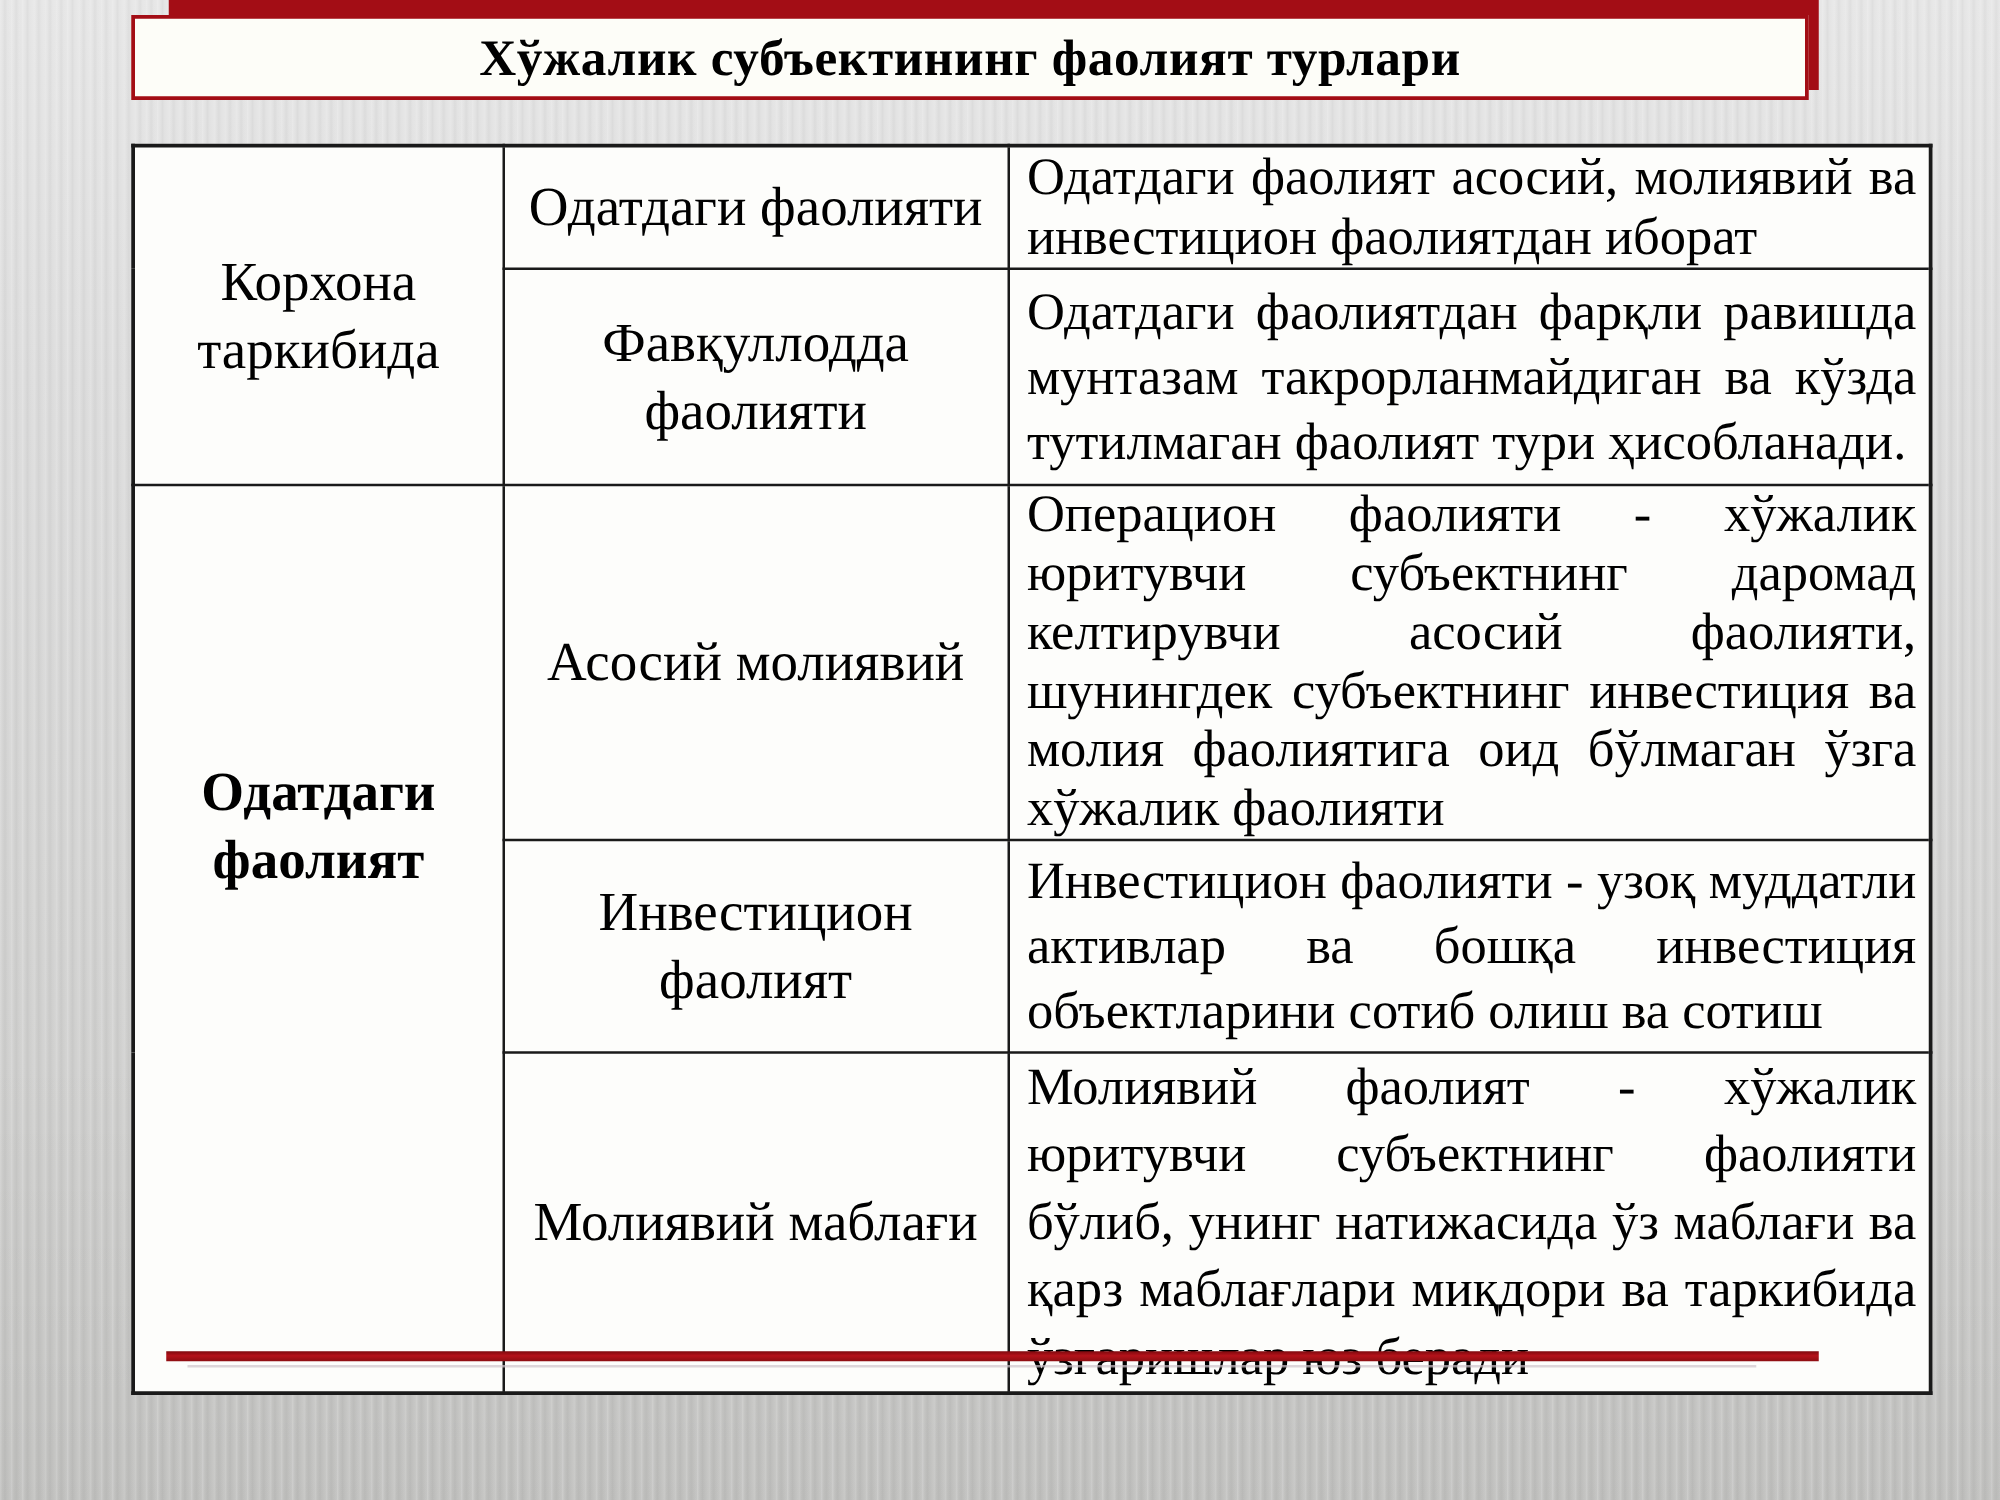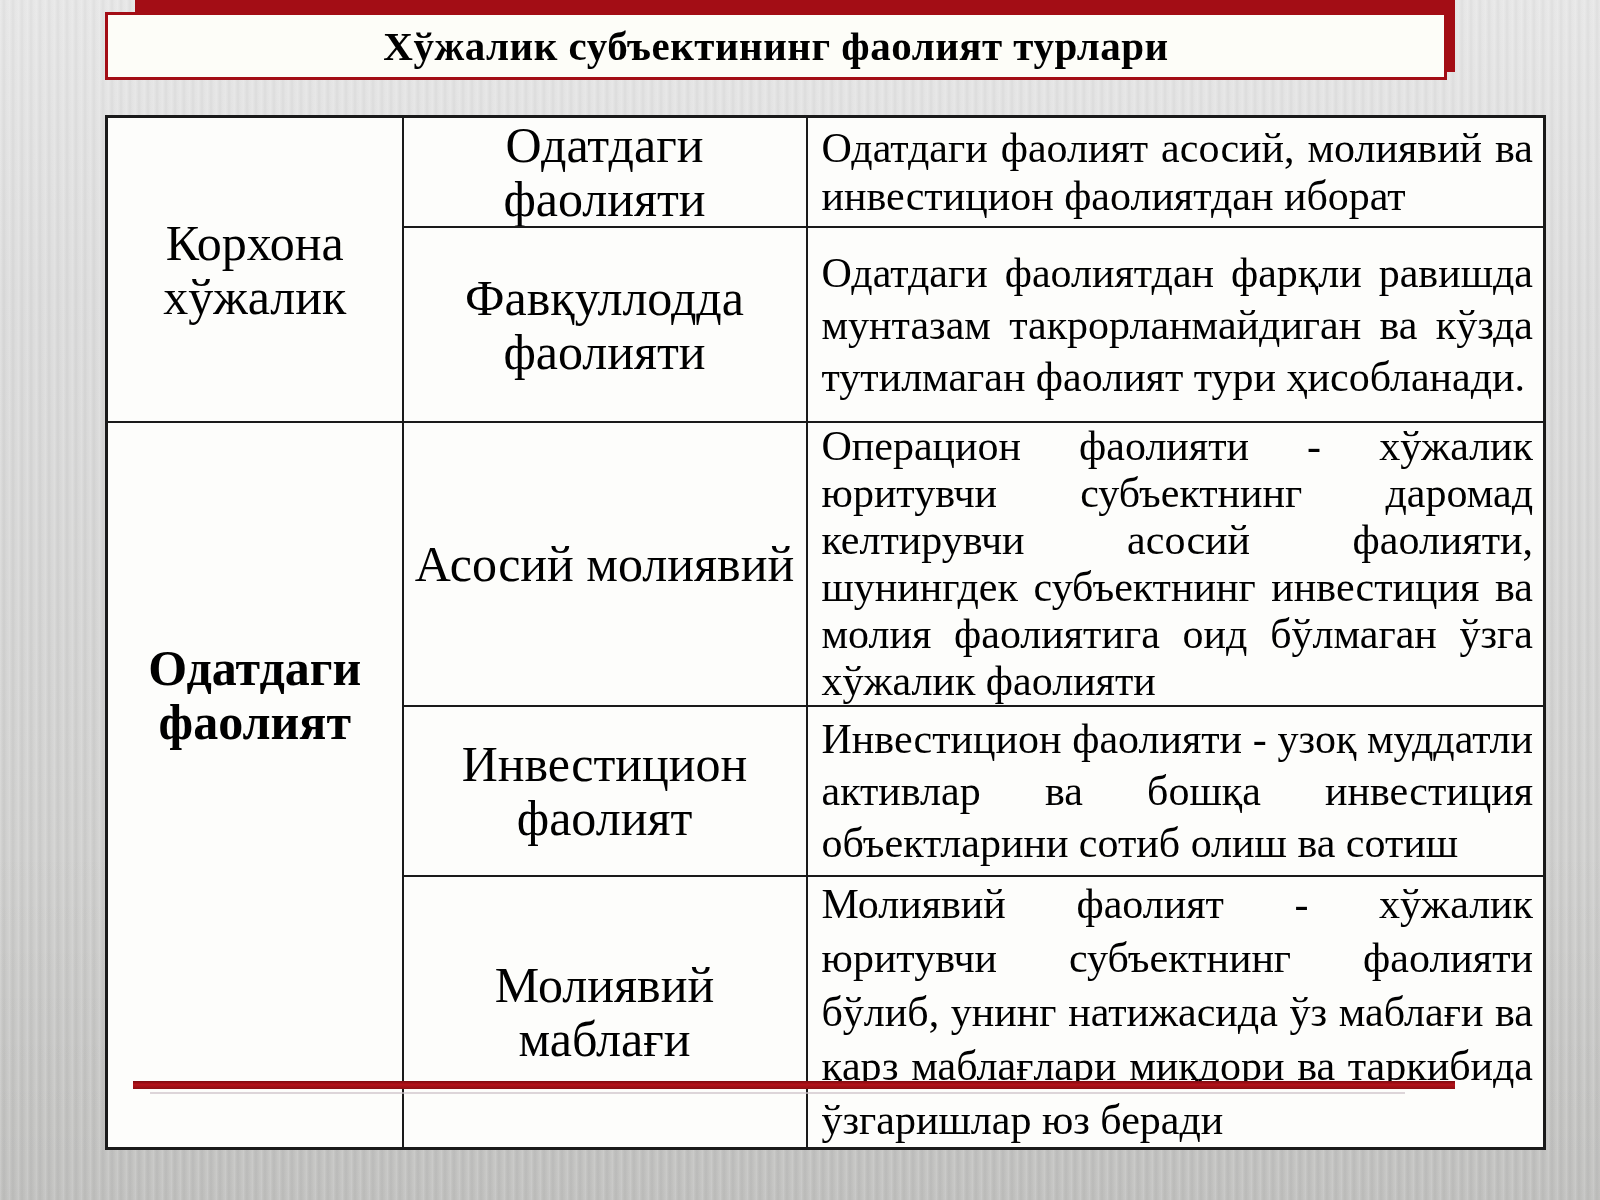--- a/index.html
+++ b/index.html
@@ -71,28 +71,28 @@
   .activity-table td {
     box-sizing: border-box;
     border: 2px solid #1a1a1a;
     vertical-align: middle;
     overflow: hidden;
     background: #fdfdfb;
   }
   table.activity-table { border: 3px solid #1a1a1a; }
 
   tr.r1 { height: 97px; }
-  tr.r2 { height: 195px; }
+  tr.r2 { height: 173px; }
   tr.r3 { height: 244px; }
   tr.r4 { height: 170px; }
   tr.r5 { height: 271px; }
 
   .c-group, .c-type {
     text-align: center;
-    font-size: 50px;
+    font-size: 44px;
     line-height: 54px;
     white-space: pre-line;
     padding: 0 6px;
   }
   .c-group--shift { padding-bottom: 180px; font-weight: bold; }
 
   .c-desc {
     font-size: 42px;
     text-align: justify;
     padding: 0 10px 0 14px;
@@ -131,21 +131,21 @@
 
   <table class="activity-table">
     <colgroup>
       <col style="width:296px">
       <col style="width:404px">
       <col style="width:738px">
     </colgroup>
     <tbody>
       <tr class="r1">
         <td class="c-group" rowspan="2">Корхона
-хўжалик</td>
+таркибида</td>
         <td class="c-type">Одатдаги фаолияти</td>
         <td class="c-desc lh-48">Одатдаги фаолият асосий, молиявий ва инвестицион фаолиятдан иборат</td>
       </tr>
       <tr class="r2">
         <td class="c-type">Фавқуллодда
 фаолияти</td>
         <td class="c-desc lh-55">Одатдаги фаолиятдан фарқли равишда мунтазам такрорланмайдиган ва кўзда тутилмаган фаолият тури ҳисобланади.</td>
       </tr>
       <tr class="r3">
         <td class="c-group c-group--shift" rowspan="3">Одатдаги

